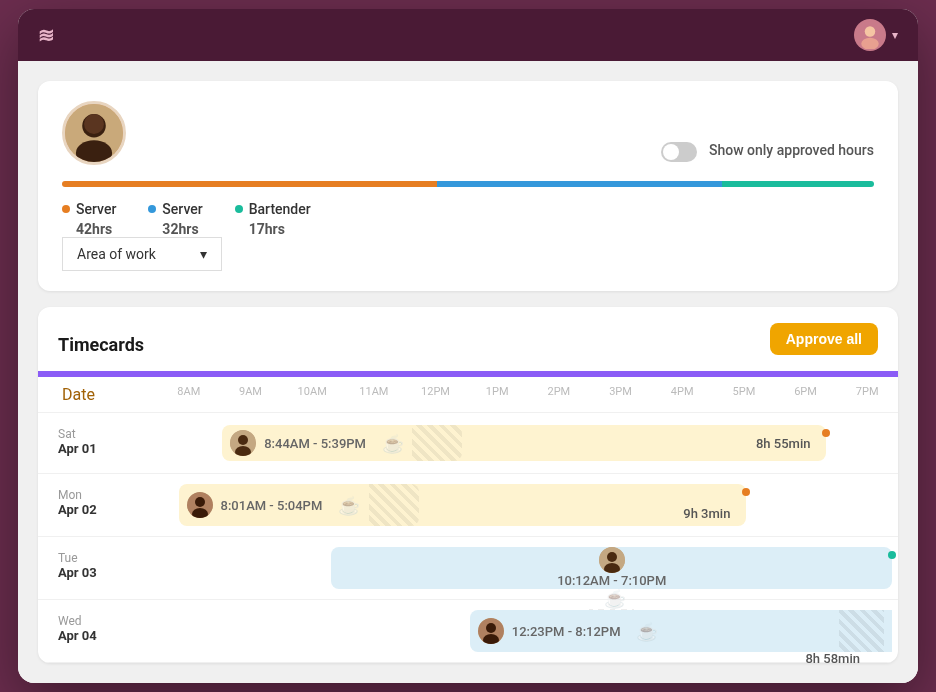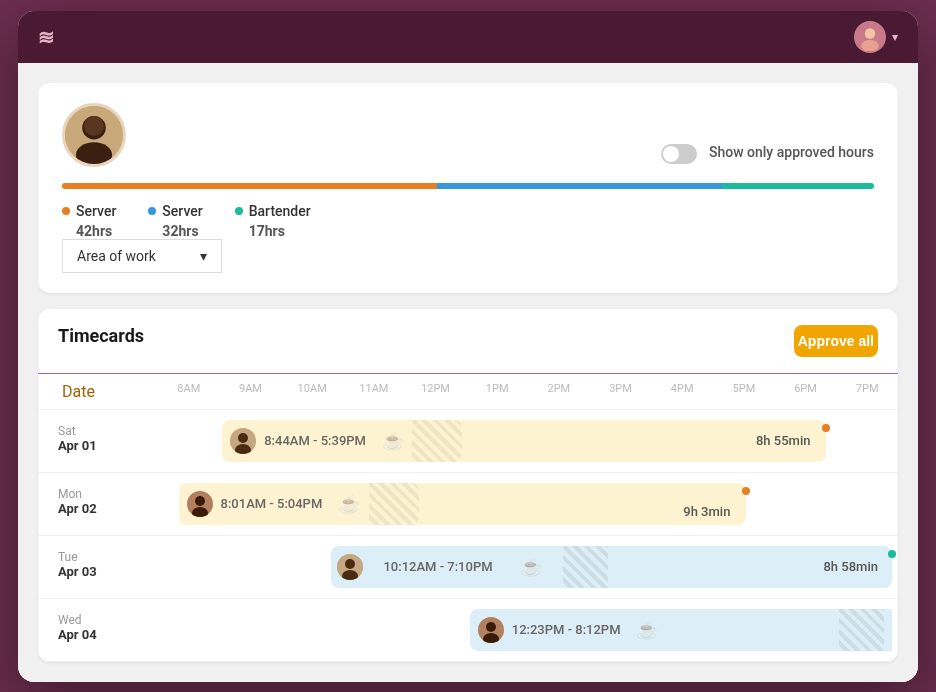--- a/index.html
+++ b/index.html
@@ -249,38 +249,38 @@
     .timecards-card {
       background: #fff;
       border-radius: 12px;
       overflow: hidden;
       box-shadow: 0 1px 3px rgba(0,0,0,0.08);
       flex: 1;
     }
 
     .timecards-header {
       display: flex;
-      align-items: flex-start;
+      align-items: flex-end;
       justify-content: space-between;
       padding: 16px 20px;
-      border-bottom: 1px solid #8b5cf6;
+      border-bottom: 6px solid #8b5cf6;
     }
 
     .timecards-title {
       font-size: 18px;
       font-weight: 700;
       color: #1a1a1a;
     }
 
     .approve-all-btn {
       background: #f0a500;
       color: #fff;
       border: none;
       border-radius: 8px;
-      padding: 8px 4px;
+      padding: 8px 16px;
       font-size: 14px;
       font-weight: 600;
       cursor: pointer;
     }
 
     .date-day {
       font-size: 12px;
       color: #999;
       font-weight: 400;
     }
@@ -454,21 +454,21 @@
           <div class="time-col">7PM</div>
         </div>
       </div>
 
       <div class="row-wrapper">
         <div class="row-date">
           <span class="date-day">Sat</span>
           <span class="date-full">Apr 01</span>
         </div>
         <div class="row-timeline">
-          <div style="position:relative; width:100%; height:42px;">
+          <div style="position:relative; width:100%; height:36px;">
             <div style="position:absolute; left:8%; width:83%; height:100%; background:#fef3d0; border-radius:8px; display:flex; align-items:center; padding:0 8px; gap:8px;">
               <div class="timecard-avatar">
                 <svg viewBox="0 0 26 26">
                     <circle cx="13" cy="13" r="13" fill="#c4a882"></circle>
                     <circle cx="13" cy="10" r="5" fill="#4a2a10"></circle>
                     <ellipse cx="13" cy="22" rx="8" ry="6" fill="#4a2a10"></ellipse>
                   </svg>
               </div>
               <span style="font-size:13px;color:#666;font-weight:500;white-space:nowrap;">8:44AM - 5:39PM</span>
               <span style="font-size:18px;opacity:0.4;margin-left:8px;">☕</span>
@@ -505,21 +505,21 @@
         </div>
       </div>
 
       <div class="row-wrapper">
         <div class="row-date">
           <span class="date-day">Tue</span>
           <span class="date-full">Apr 03</span>
         </div>
         <div class="row-timeline">
           <div style="position:relative; width:100%; height:42px;">
-            <div style="position:absolute; left:23%; width:77%; height:100%; background:#dceef7; border-radius:8px; display:flex; align-items:center; padding:0 6px; gap:20px;">
+            <div style="position:absolute; left:23%; width:77%; height:100%; background:#dceef7; border-radius:8px; display:flex; align-items:center; padding:0 24px; gap:0;flex-direction:column;">
               <div class="timecard-avatar">
                 <svg viewBox="0 0 26 26">
                     <circle cx="13" cy="13" r="13" fill="#c4a882"></circle>
                     <circle cx="13" cy="10" r="5" fill="#4a2a10"></circle>
                     <ellipse cx="13" cy="22" rx="8" ry="6" fill="#4a2a10"></ellipse>
                   </svg>
               </div>
               <span style="font-size:13px;color:#666;font-weight:500;white-space:nowrap;">10:12AM - 7:10PM</span>
               <span style="font-size:18px;opacity:0.4;margin-left:8px;">☕</span>
               <div style="background:repeating-linear-gradient(45deg,transparent,transparent 4px,rgba(0,0,0,0.07) 4px,rgba(0,0,0,0.07) 8px);height:100%;width:45px;flex-shrink:0;"></div>

